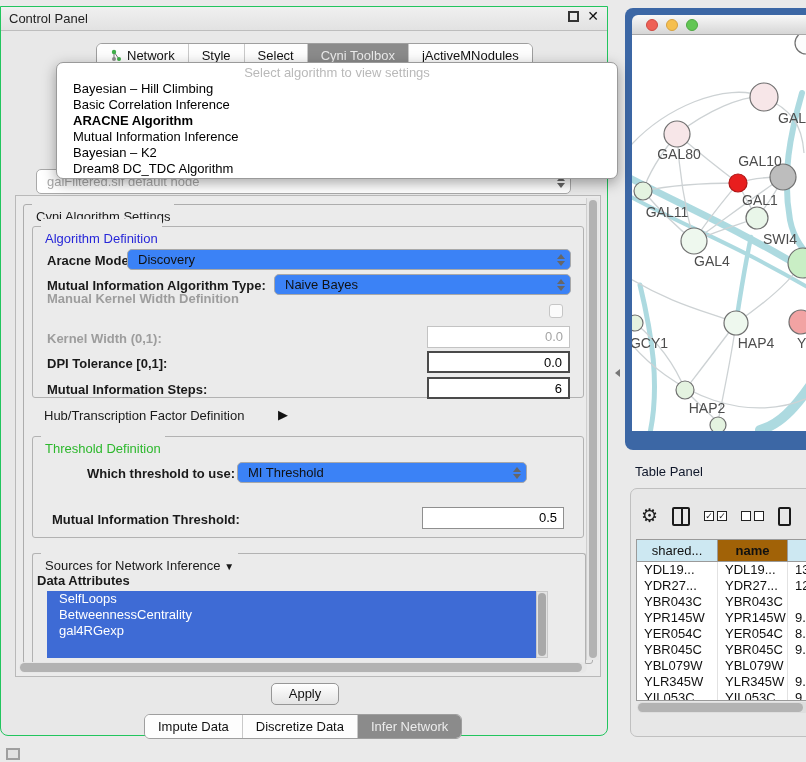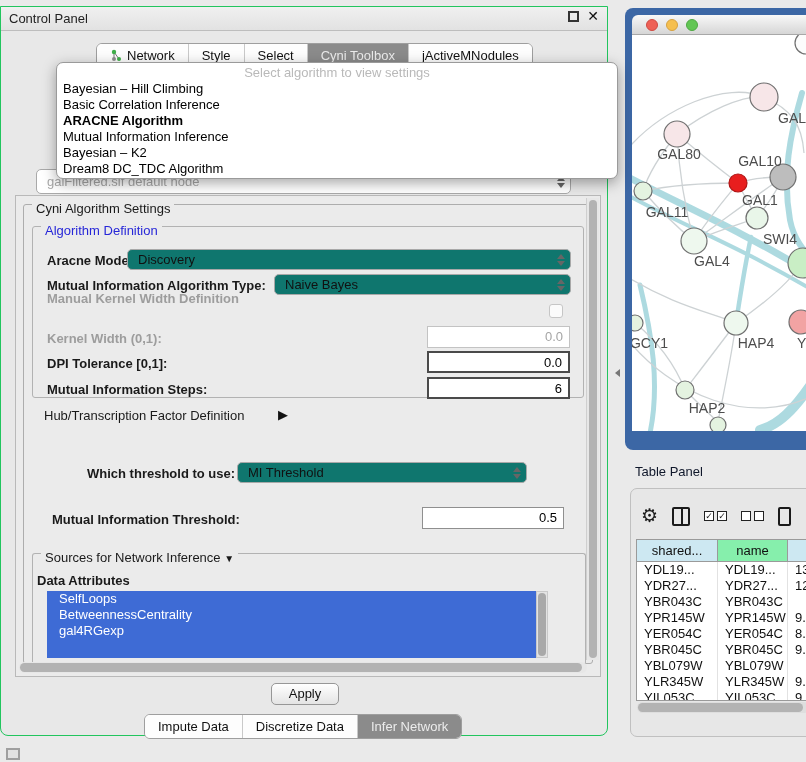--- a/index.html
+++ b/index.html
@@ -30,45 +30,45 @@
   .seg-tab.selected { background:#8b8b8b; color:#ececec; }
   .top-tabs { left:95px; top:36px; }
   .bottom-tabs { left:143px; top:707px; }
   
   .algo-dropdown {
     position:absolute; left:17px; top:55px; width:562px; height:117px;
     background:#ffffff; border:1px solid #9a9a9a; border-radius:7px;
     box-shadow:0 4px 14px rgba(0,0,0,.35); z-index:30; padding-top:2px;margin-left:38px;
   }
   .dd-header { text-align:center; color:#b9b9b9; line-height:16px; }
-  .dd-item { padding-left:6px; line-height:16px; color:#000; }
+  .dd-item { padding-left:16px; line-height:16px; color:#000; }
   .dd-item.selected { font-weight:bold; }
   
   .net-combo {
     position:absolute; left:35px; top:162px; width:535px; height:25px; z-index:10;
     background:#fff; border:1px solid #a9a9a9; border-radius:5px;
     color:#a9a9a9; line-height:23px; padding-left:10px;
   }
   
   .settings-scroll {
     position:absolute; left:14px; top:188px; width:586px; height:482px;
     background:#ebebeb; border:1px solid #b9b9b9;
   }
   .vscroll { position:absolute; right:1px; top:2px; bottom:16px; width:13px; background:#e7e7e7; border-left:1px solid #cfcfcf; }
   .vscroll .thumb { position:absolute; left:2px; right:2px; top:2px; bottom:2px; background:#b3b3b3; border-radius:5px; }
   .hscroll { position:absolute; left:3px; bottom:3px; width:568px; height:11px; background:#e7e7e7; border-radius:6px; }
   .hscroll .thumb { position:absolute; top:1px; bottom:1px; left:1px; width:99%; background:#b3b3b3; border-radius:6px; }
   .fieldset { position:absolute; border:1px solid #b2b2b2; border-radius:3px; }
-  .legend { position:absolute; top:-8px; left:8px; background:#ebebeb; padding:4px 4px; white-space:nowrap; }
+  .legend { position:absolute; top:-8px; left:8px; background:#ebebeb; padding:12px 4px; white-space:nowrap; }
   .legend.blue { color:#2626d8; }
   .legend.green { color:#2db82d; }
   .lbl { position:absolute; font-weight:bold; color:#1a1a1a; white-space:nowrap; }
   .lbl.disabled { color:#9d9d9d; }
   
-  .combo { position:absolute; background:#0f766e; border:1px solid #a8a8a8; border-radius:5px;padding-left:16px; }
+  .combo { position:absolute; background:#3b82f6; border:1px solid #a8a8a8; border-radius:5px;padding-left:16px; }
   .combo .val { position:absolute; left:10px; top:0; bottom:0; line-height:20px; color:#111; }
   .stepper { position:absolute; right:4px; top:3px; width:11px; bottom:3px; display:flex; flex-direction:column; justify-content:center; align-items:center; gap:2px; }
   .tri-up { width:0; height:0; border-left:4px solid transparent; border-right:4px solid transparent; border-bottom:5px solid #666; }
   .tri-down { width:0; height:0; border-left:4px solid transparent; border-right:4px solid transparent; border-top:5px solid #666; }
   .tfield { position:absolute; background:#fff; text-align:right; padding-right:6px; line-height:20px; }
   .tfield.enabled { border:2px solid #4a4a4a; color:#000; }
   .tfield.thin { border:1px solid #8f8f8f; color:#000; }
   .tfield.disabled { border:1px solid #c3c3c3; color:#a5a5a5; }
   .checkbox { position:absolute; width:14px; height:14px; border:1px solid #c6c6c6; border-radius:3px; background:#fbfbfb; }
   .arrow-right { color:#111; font-size:13px; }
@@ -98,21 +98,21 @@
   .icon-gear { font-size:19px; color:#1a1a1a; line-height:20px; }
   .icon-cols { width:18px; height:19px; border:2px solid #1a1a1a; border-radius:2px; position:relative; }
   .icon-cols:after { content:""; position:absolute; left:50%; top:0; bottom:0; width:2px; background:#1a1a1a; }
   .cb-pair { display:flex; gap:3px; }
   .cb { width:10px; height:10px; border:1.5px solid #222; font-size:9px; line-height:9px; text-align:center; color:#222; background:#fff; }
   .icon-page { width:13px; height:19px; border:2px solid #1a1a1a; border-radius:2px; }
   .tp-table { position:absolute; left:5px; top:50px; width:176px; height:162px; background:#fff; border:1px solid #9a9a9a; overflow:hidden; }
   .tp-hrow { display:flex; height:22px; border-bottom:1px solid #9a9a9a; }
   .tp-h { border-right:1px solid #9a9a9a; text-align:center; line-height:21px; color:#111; overflow:hidden; white-space:nowrap; }
   .tp-h.blue { background:#cde8f2; }
-  .tp-h.grey { background:#86efac; }
+  .tp-h.grey { background:#a16207;font-weight:bold; }
   .tp-body { position:absolute; left:0; top:22px; right:0; height:140px; overflow:hidden; }
   .tp-row { display:flex; height:16px; }
   .tp-c { padding-left:7px; line-height:16px; white-space:nowrap; overflow:hidden; color:#111; border-right:1px solid #e2e2e2; }
   .w1 { width:81px; } .w2 { width:70px; } .w3 { flex:1; border-right:none; }
   .tp-hscroll { position:absolute; left:6px; top:213px; width:172px; height:11px; background:#dedede; border-radius:6px; }
   .tp-hscroll .thumb { position:absolute; left:1px; top:1px; bottom:1px; width:96%; background:#b3b3b3; border-radius:6px; }
   svg text { font-family:"Liberation Sans","DejaVu Sans",sans-serif; }
 </style>
 </head>
 <body>
@@ -201,20 +201,23 @@
       <span class="lbl disabled" style="left:31px; top:135px;">Kernel Width (0,1):</span>
       <div class="tfield disabled" style="left:411px; top:130px; width:143px; height:22px;">0.0</div>
       <span class="lbl" style="left:31px; top:160px;">DPI Tolerance [0,1]:</span>
       <div class="tfield enabled" style="left:411px; top:155px; width:143px; height:22px;">0.0</div>
       <span class="lbl" style="left:31px; top:186px;">Mutual Information Steps:</span>
       <div class="tfield enabled" style="left:411px; top:181px; width:143px; height:22px;">6</div>
 
       <span class="lbl" style="left:28px; top:212px; font-weight:normal;">Hub/Transcription Factor Definition</span>
       <span class="arrow-right" style="left:262px; top:211px; position:absolute;">▶</span>
 
+      <div class="fieldset" style="left:16px; top:240px; width:552px; height:102px;">
+        <span class="legend green">Threshold Definition</span>
+      </div>
       <span class="lbl" style="left:71px; top:270px;">Which threshold to use:</span>
       <div class="combo" style="left:221px; top:266px; width:290px; height:21px;text-align:right;">
         <span class="val">MI Threshold</span>
         <span class="stepper">
             <span class="tri-up"></span>
             <span class="tri-down"></span>
           </span>
       </div>
       <span class="lbl" style="left:36px; top:316px;">Mutual Information Threshold:</span>
       <div class="tfield thin" style="left:406px; top:311px; width:142px; height:22px;">0.5</div>

